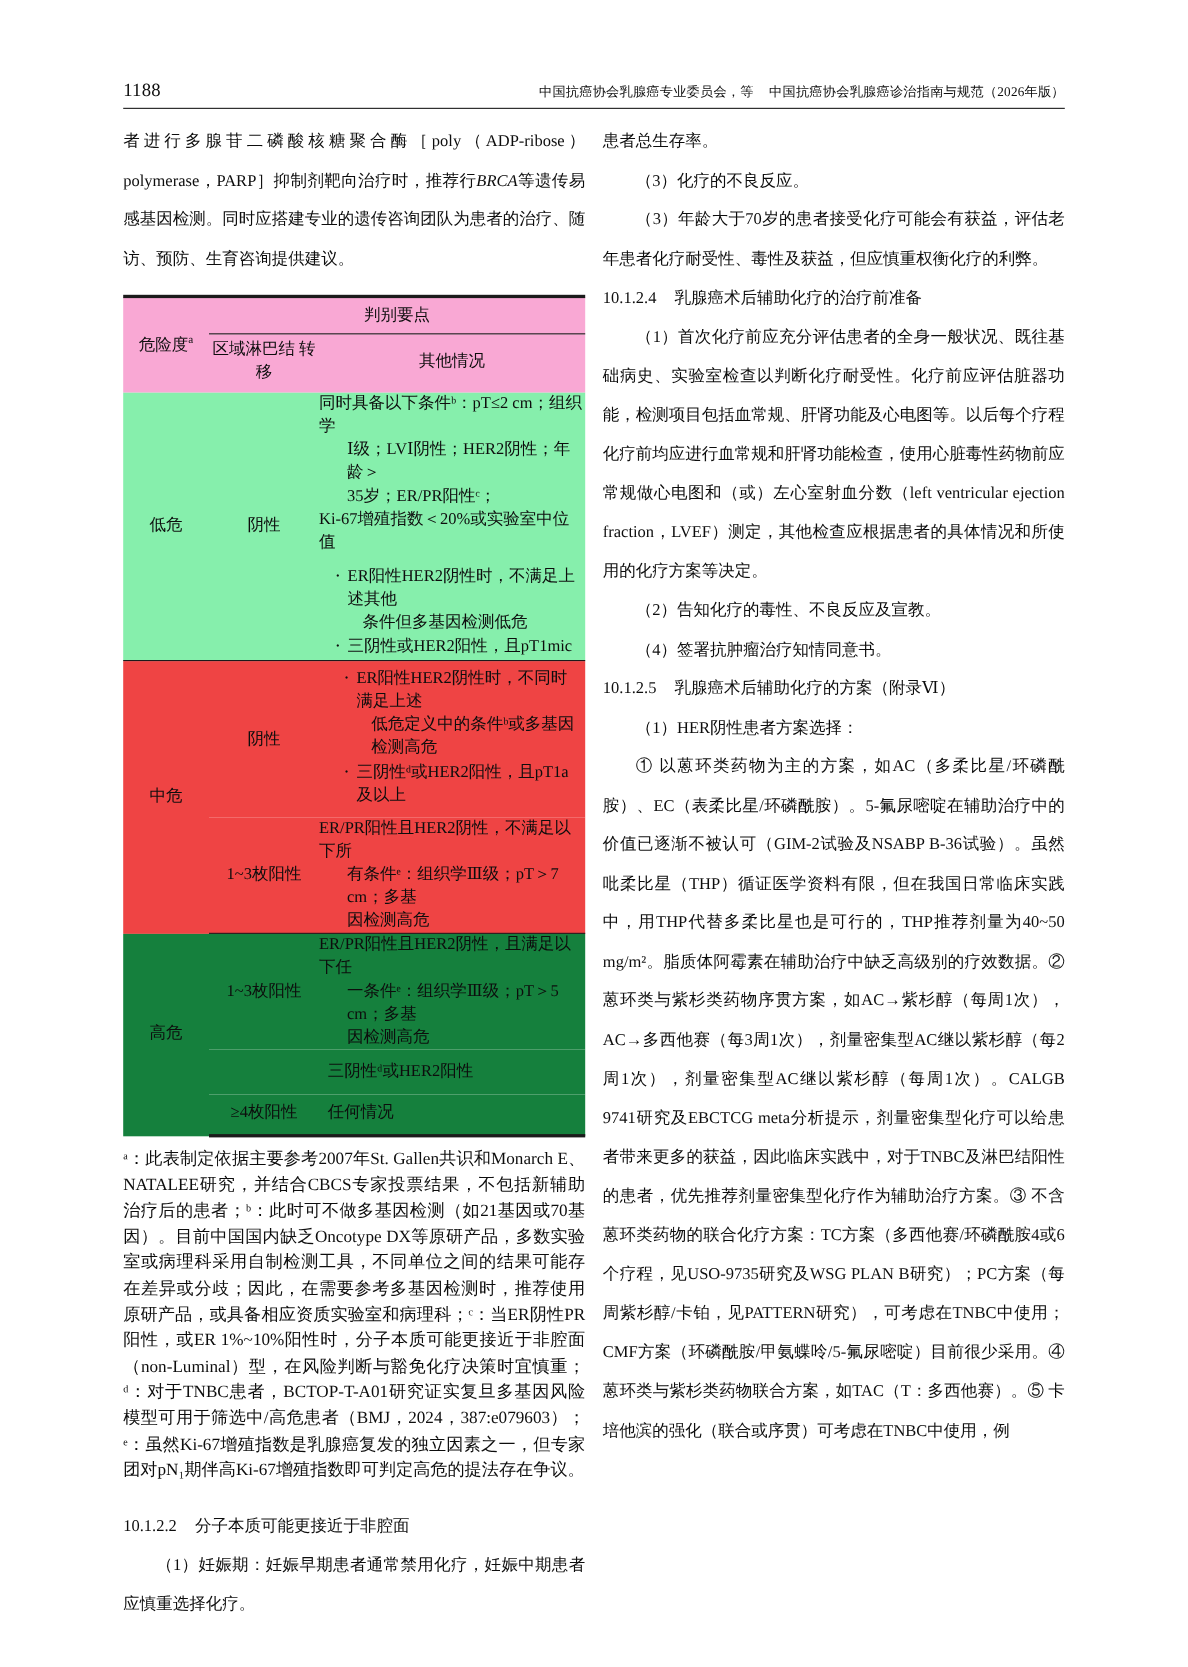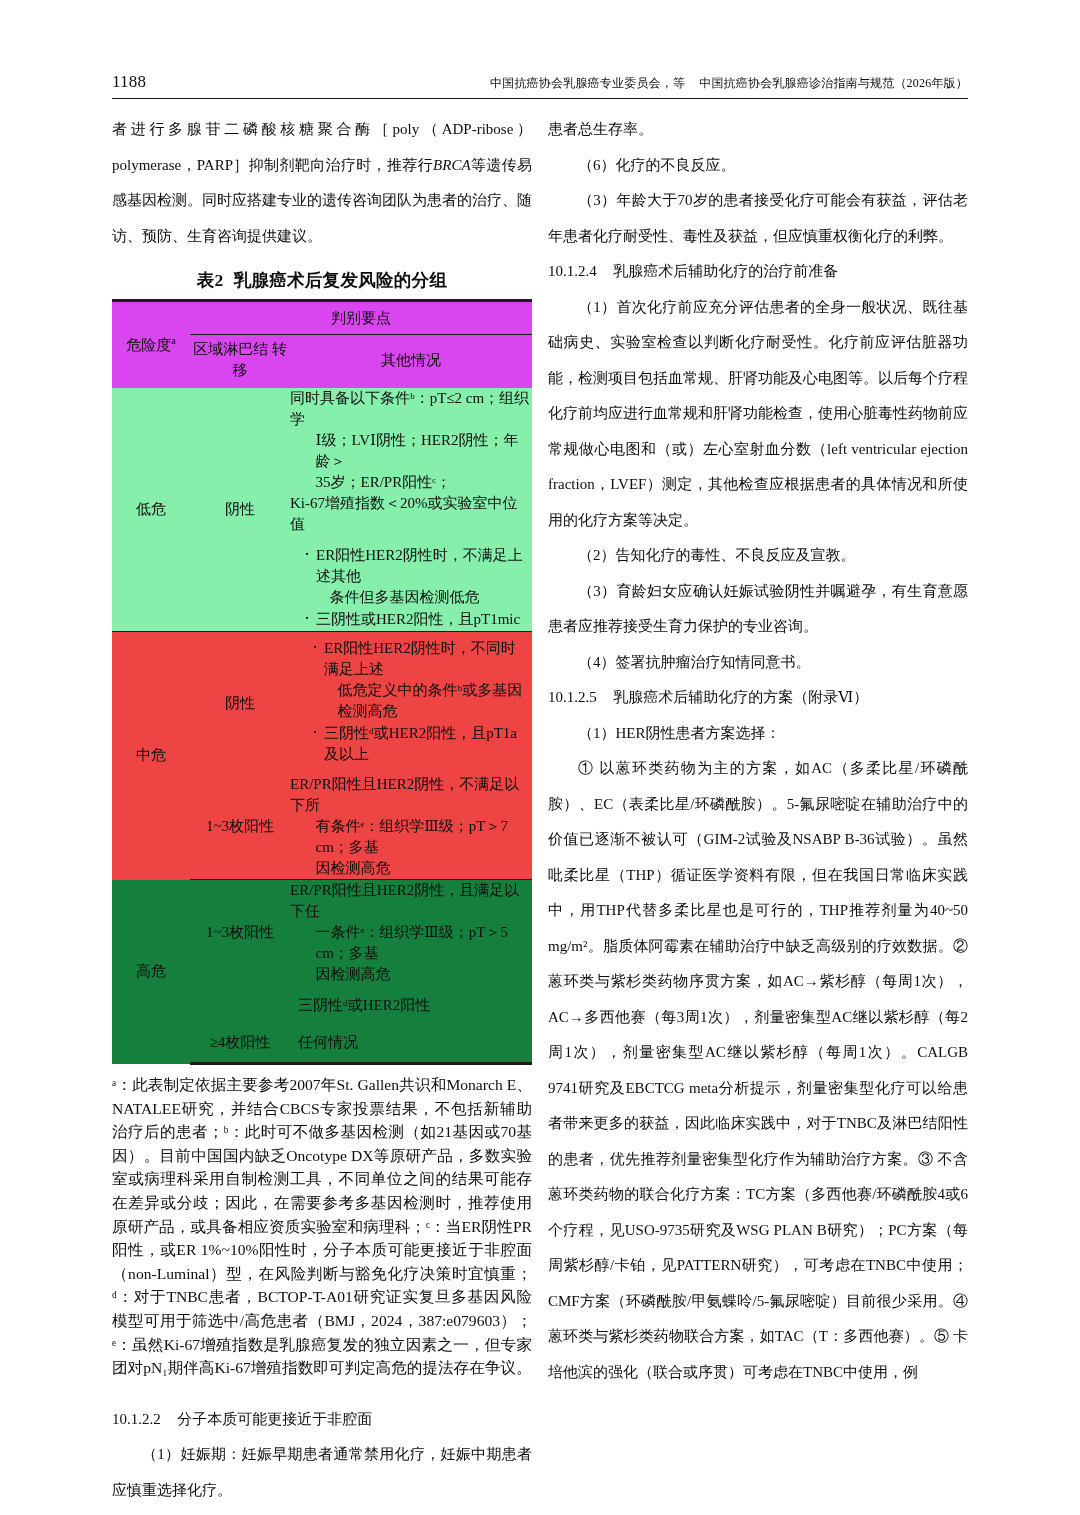--- a/index.html
+++ b/index.html
@@ -108,21 +108,21 @@
   table.risk td, table.risk th {
     padding: 0;
     vertical-align: middle;
     font-weight: normal;
   }
   .top-rule   { border-top: 3px solid #1b1b1b; }
   .bot-rule   { border-bottom: 3px solid #1b1b1b; }
   .mid-rule   { border-bottom: 1.6px solid #1b1b1b; }
   .hdr-sub-rule { border-bottom: 1.4px solid #1b1b1b; }
 
-  .c-hdr   { background: #d946ef; }
+  .c-hdr   { background: #f9a8d4; }
   .c-low   { background: #86efac; }
   .c-mid   { background: #ef4444; }
   .c-high  { background: #15803d; }
 
   .cell-c { text-align: center; }
   .cell-l { text-align: left; }
   .hang {
     padding: 6px 6px 6px 8px;
     text-indent: 0;
   }
@@ -170,23 +170,20 @@
       <span>中国抗癌协会乳腺癌专业委员会，等</span><span class="gap"></span><span>中国抗癌协会乳腺癌诊治指南与规范（2026年版）</span>
     </span>
   </div>
   <div class="rule"></div>
 
   <div class="col col-left">
 
     <p><span>者进行多腺苷二磷酸核糖聚合酶［poly（ADP-ribose）polymerase，PARP］抑制剂靶向治疗时，推荐行</span><i class="ital">BRCA</i><span>等遗传易感基因检测。同时应搭建专业的遗传咨询团队为患者的治疗、随访、预防、生育咨询提供建议。</span></p>
 
     <div class="tablewrap">
-      <div class="tbl-caption">
-        <span>表2</span><span class="capgap"></span><span>乳腺癌术后复发风险的分组</span>
-      </div>
 
       <table class="risk">
         <colgroup>
           <col style="width:78px">
           <col style="width:100px">
           <col style="width:242px">
         </colgroup>
         <tbody>
 
           <tr>
@@ -276,27 +273,26 @@
 
     <div class="spacer-md"></div>
 
     <p class="head"><span class="sec-num">10.1.2.2</span><span class="sec-gap"></span><span>分子本质可能更接近于非腔面</span></p>
     <p class="ind">（1）妊娠期：妊娠早期患者通常禁用化疗，妊娠中期患者应慎重选择化疗。</p>
 
   </div>
 
   <div class="col col-right">
     <p>患者总生存率。</p>
-    <p class="ind">（6）化疗的不良反应。</p>
+    <p class="ind">（3）化疗的不良反应。</p>
     <p class="ind">（3）年龄大于70岁的患者接受化疗可能会有获益，评估老年患者化疗耐受性、毒性及获益，但应慎重权衡化疗的利弊。</p>
 
     <p class="head"><span class="sec-num">10.1.2.4</span><span class="sec-gap"></span><span>乳腺癌术后辅助化疗的治疗前准备</span></p>
     <p class="ind">（1）首次化疗前应充分评估患者的全身一般状况、既往基础病史、实验室检查以判断化疗耐受性。化疗前应评估脏器功能，检测项目包括血常规、肝肾功能及心电图等。以后每个疗程化疗前均应进行血常规和肝肾功能检查，使用心脏毒性药物前应常规做心电图和（或）左心室射血分数（left ventricular ejection fraction，LVEF）测定，其他检查应根据患者的具体情况和所使用的化疗方案等决定。</p>
     <p class="ind">（2）告知化疗的毒性、不良反应及宣教。</p>
-    <p class="ind">（3）育龄妇女应确认妊娠试验阴性并嘱避孕，有生育意愿患者应推荐接受生育力保护的专业咨询。</p>
     <p class="ind">（4）签署抗肿瘤治疗知情同意书。</p>
 
     <p class="head"><span class="sec-num">10.1.2.5</span><span class="sec-gap"></span><span>乳腺癌术后辅助化疗的方案（附录Ⅵ）</span></p>
     <p class="ind">（1）HER阴性患者方案选择：</p>
     <p class="ind">① 以蒽环类药物为主的方案，如AC（多柔比星/环磷酰胺）、EC（表柔比星/环磷酰胺）。5-氟尿嘧啶在辅助治疗中的价值已逐渐不被认可（GIM-2试验及NSABP B-36试验）。虽然吡柔比星（THP）循证医学资料有限，但在我国日常临床实践中，用THP代替多柔比星也是可行的，THP推荐剂量为40~50 mg/m²。脂质体阿霉素在辅助治疗中缺乏高级别的疗效数据。② 蒽环类与紫杉类药物序贯方案，如AC→紫杉醇（每周1次），AC→多西他赛（每3周1次），剂量密集型AC继以紫杉醇（每2周1次），剂量密集型AC继以紫杉醇（每周1次）。CALGB 9741研究及EBCTCG meta分析提示，剂量密集型化疗可以给患者带来更多的获益，因此临床实践中，对于TNBC及淋巴结阳性的患者，优先推荐剂量密集型化疗作为辅助治疗方案。③ 不含蒽环类药物的联合化疗方案：TC方案（多西他赛/环磷酰胺4或6个疗程，见USO-9735研究及WSG PLAN B研究）；PC方案（每周紫杉醇/卡铂，见PATTERN研究），可考虑在TNBC中使用；CMF方案（环磷酰胺/甲氨蝶呤/5-氟尿嘧啶）目前很少采用。④ 蒽环类与紫杉类药物联合方案，如TAC（T：多西他赛）。⑤ 卡培他滨的强化（联合或序贯）可考虑在TNBC中使用，例</p>
   </div>
 
 </div>
 
 </body></html>

